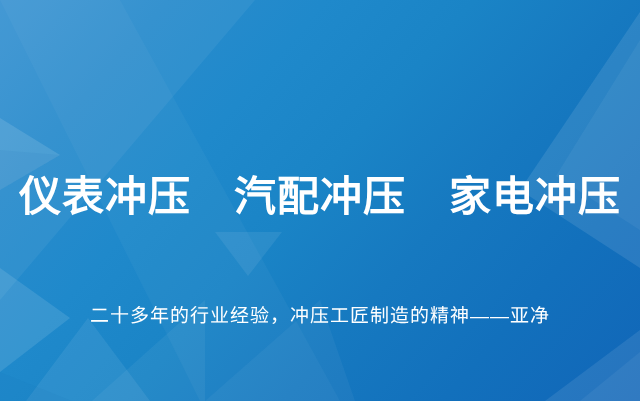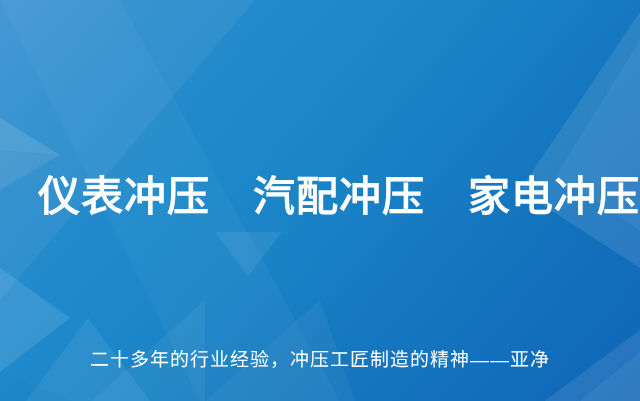--- a/index.html
+++ b/index.html
@@ -57,42 +57,41 @@
     font-weight: bold;
     letter-spacing: 2px;
     white-space: nowrap;
   }
 
   .title-sub {
     position: absolute;
     top: 172px;
     left: 0;
     right: 0;
-    text-align: right;
+    text-align: center;
     color: #ffffff;
     font-size: 42px;
     line-height: 1.2;
     font-weight: bold;
     letter-spacing: 1px;
     white-space: nowrap;
   }
 
   .tagline {
     position: absolute;
     top: 303px;
     left: 0;
     right: 0;
     text-align: center;
     color: #ffffff;
     font-size: 19px;
     line-height: 1.4;
     font-weight: normal;
     letter-spacing: 1px;
     white-space: nowrap;
-    margin-top: 44px;
   }
 </style>
 </head>
 <body>
 
 <div class="banner">
 
   <svg class="deco" viewBox="0 0 640 401" preserveAspectRatio="none" xmlns="http://www.w3.org/2000/svg">
 
     <polygon points="0,0 255,0 0,300" fill="#ffffff" fill-opacity="0.055"></polygon>

